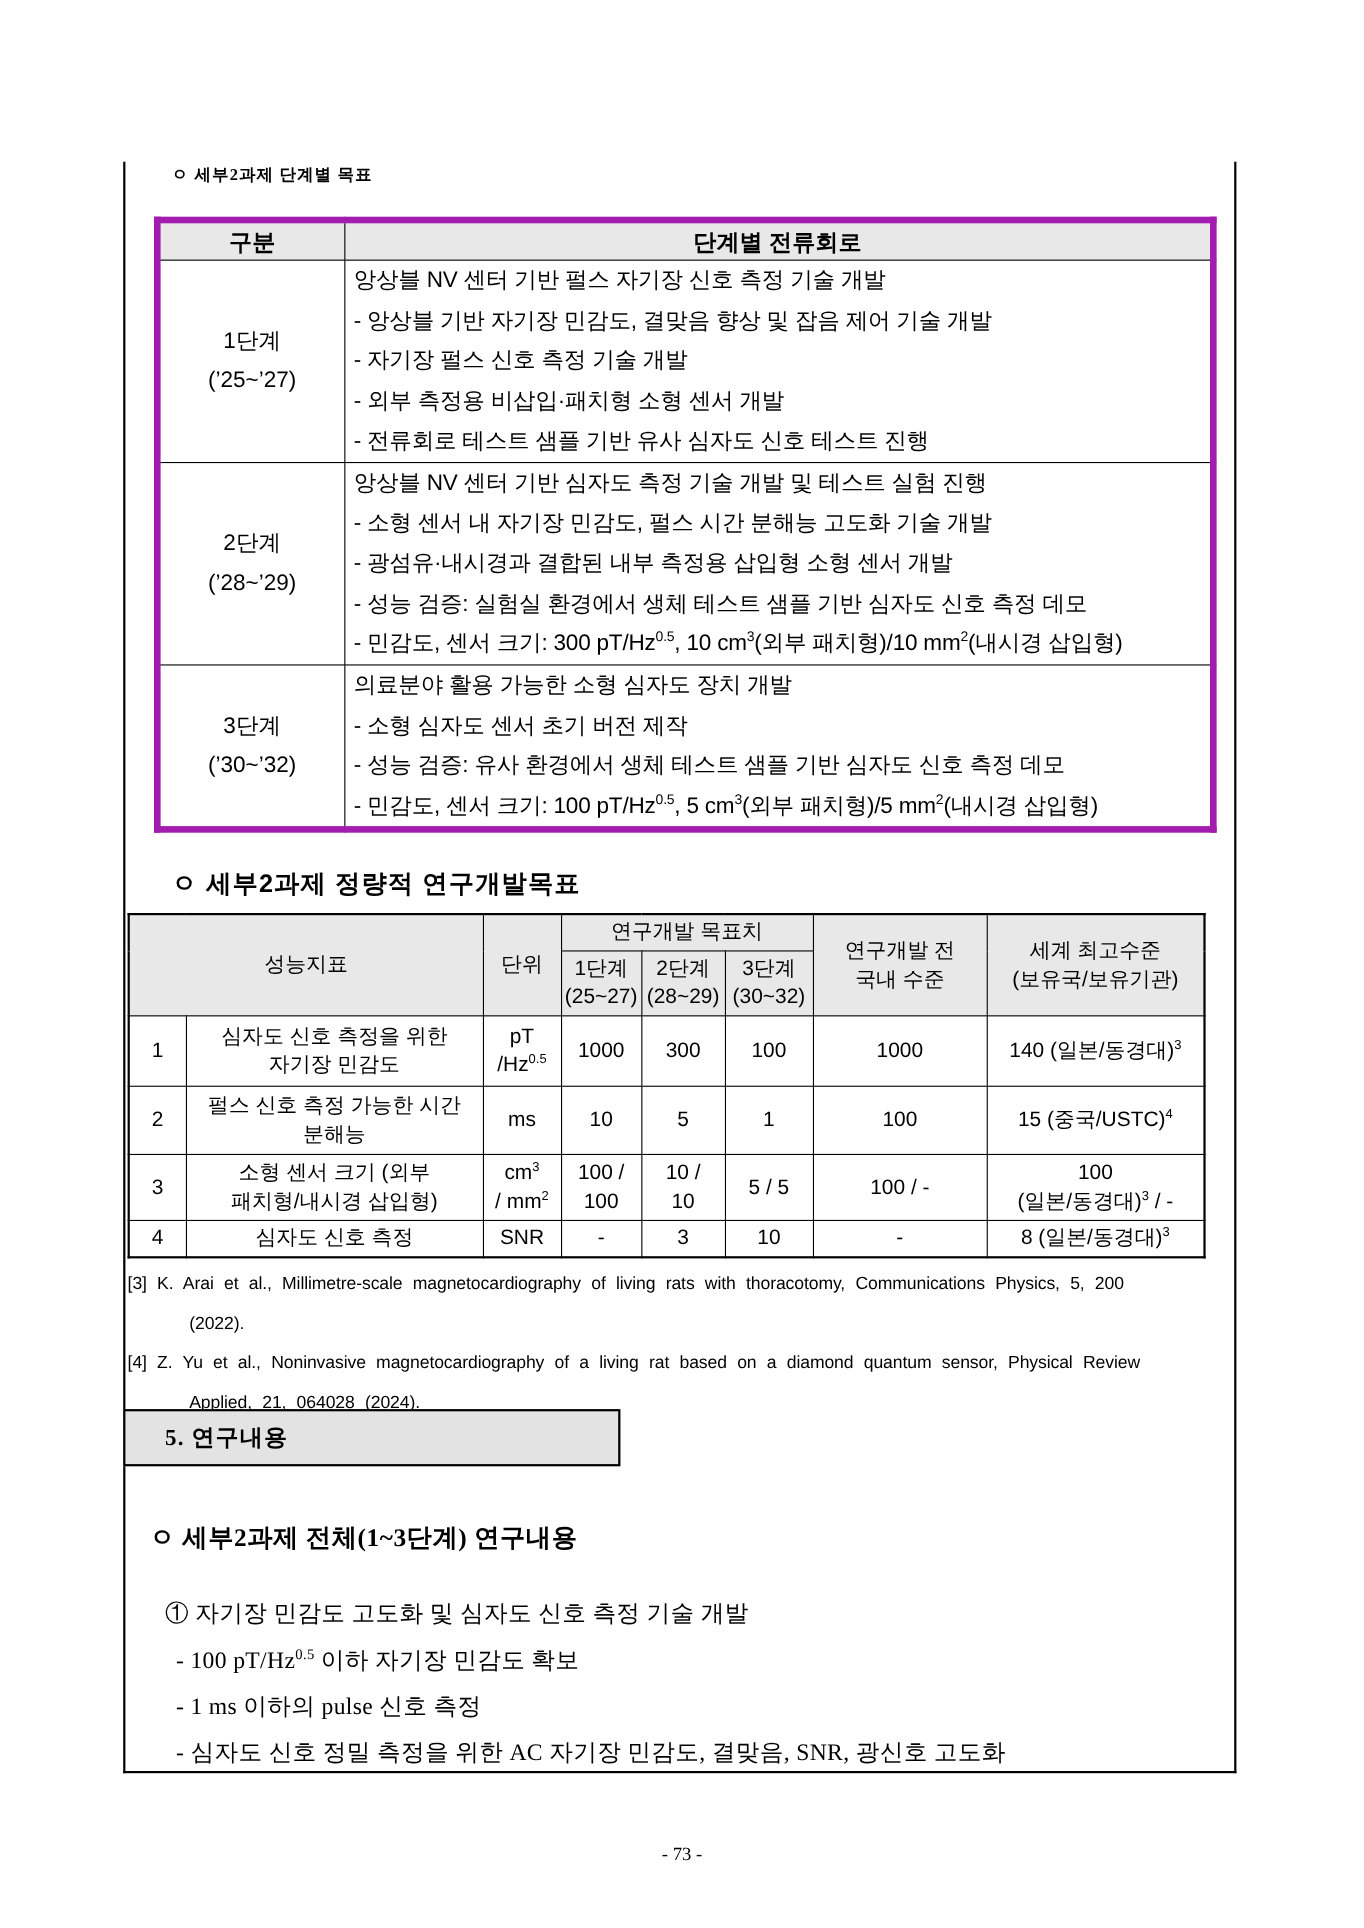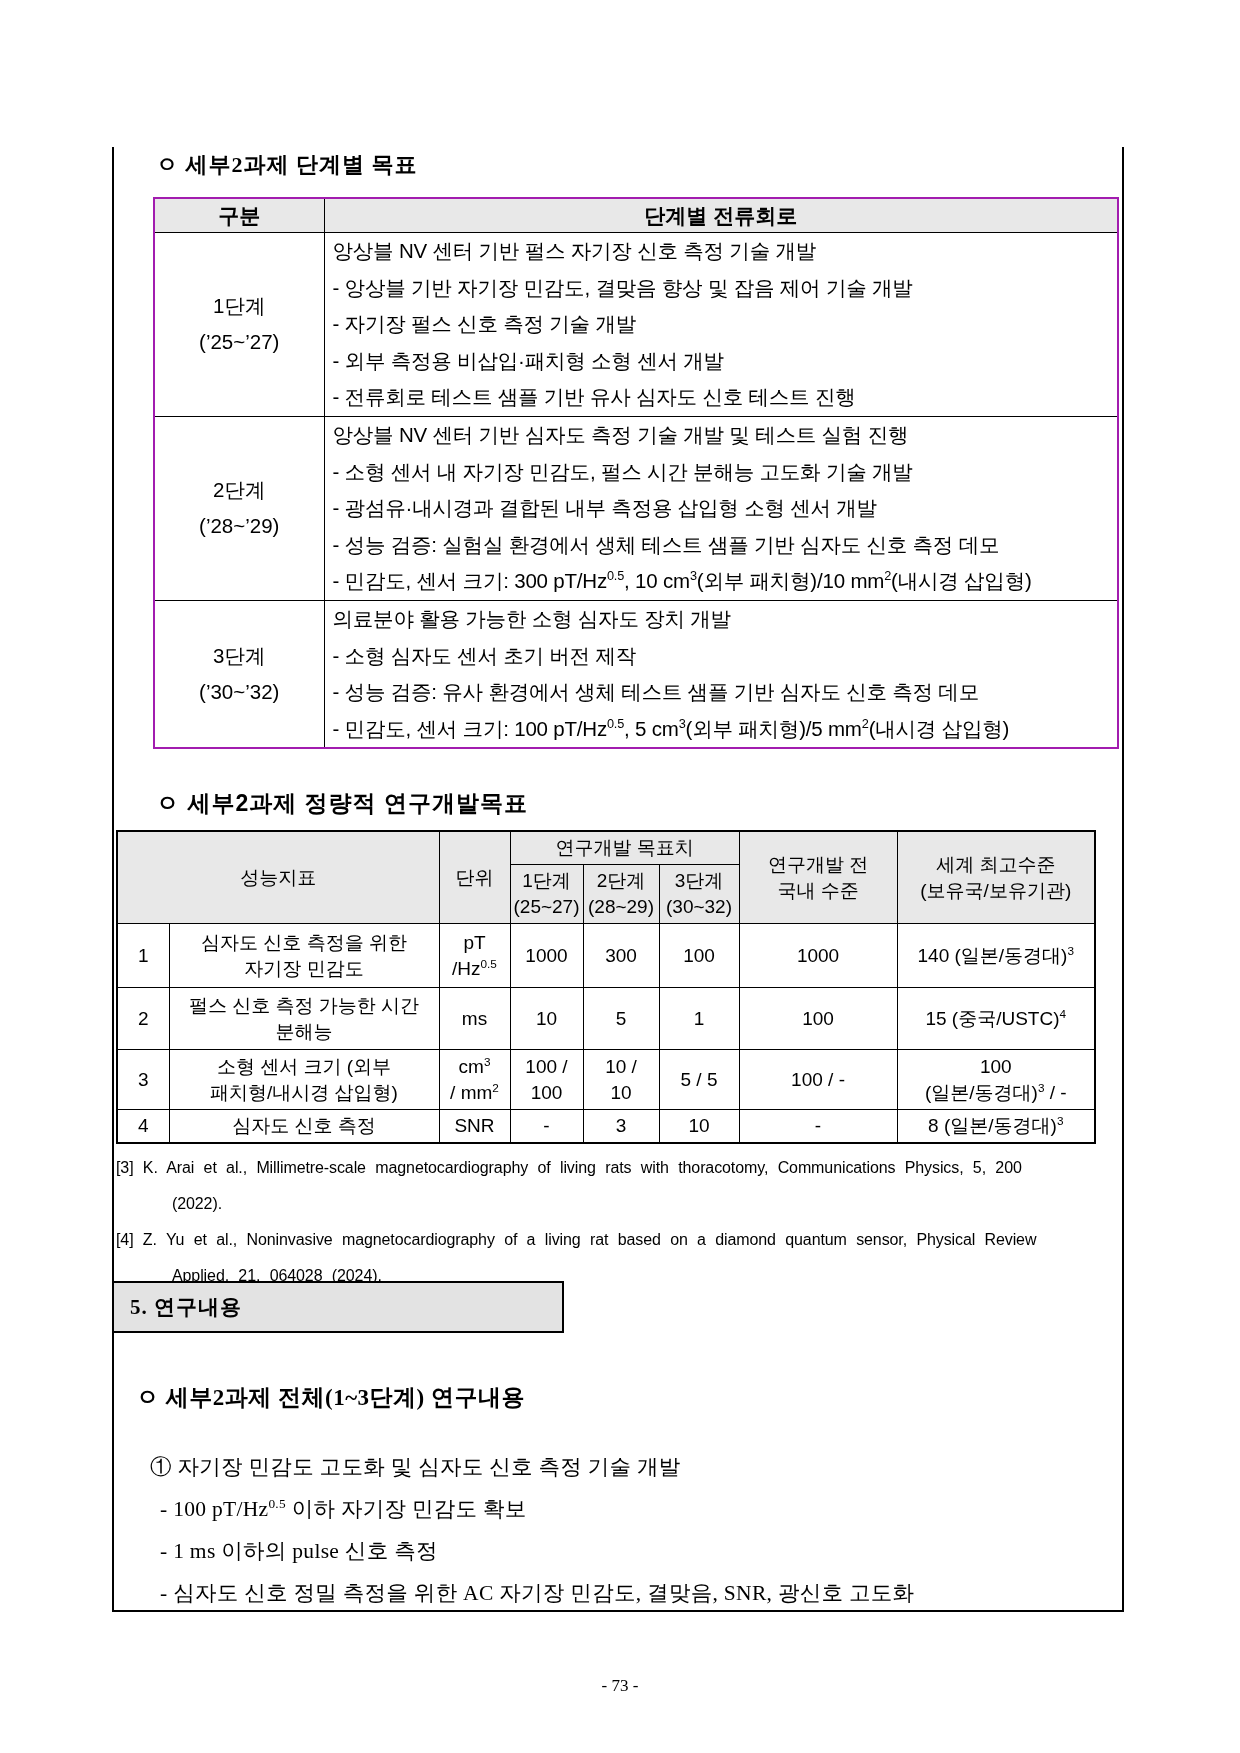--- a/index.html
+++ b/index.html
@@ -5,28 +5,28 @@
   html,body{margin:0;padding:0;background:#fff;}
   #page{position:relative;width:1240px;height:1753px;background:#ffffff;overflow:hidden;
         font-family:"Liberation Sans",sans-serif;color:#000;}
   sup{font-size:0.62em;line-height:0;}
 
   
   .frame{position:absolute;left:112px;top:147px;width:1008px;height:1463px;
          border-left:2px solid #000;border-right:2px solid #000;border-bottom:2px solid #000;}
 
   .h-stage{position:absolute;left:156px;top:150px;font-family:"Liberation Serif",serif;
-           font-size:22px;font-weight:bold;letter-spacing:1px;}
+           font-size:15px;font-weight:bold;letter-spacing:1px;}
   .h-quant{position:absolute;left:156px;top:788px;font-family:Liberation Sans, sans-serif;
            font-size:23px;font-weight:bold;letter-spacing:1px;}
 
   
   .t1wrap{position:absolute;left:140px;top:197px;width:966px;}
   table{border-collapse:collapse;table-layout:fixed;}
-  .t1{width:100%;border:2px solid #a21caf;margin-left:13px;}
+  .t1{width:100%;border:6px solid #a21caf;}
   .t1 th,.t1 td{border:1px solid #000;padding:0;}
   .t1 th{height:33px;background:#e8e8e8;font-size:21px;font-weight:bold;text-align:center;}
   .t1 td{font-size:20.5px;line-height:36.6px;vertical-align:middle;}
   .t1 .stage-cell{text-align:center;}
   .t1 .goals-cell{padding:0 8px;white-space:nowrap;letter-spacing:-0.2px;}
 
   
   .t2wrap{position:absolute;left:116px;top:830px;width:980px;}
   .t2{width:100%;border:2px solid #000;font-size:19px;}
   .t2 th,.t2 td{border:1px solid #000;padding:0 2px;text-align:center;vertical-align:middle;
@@ -38,21 +38,21 @@
 
   
   .refs{position:absolute;left:116px;top:1150px;width:1002px;font-size:16px;line-height:36px;
         word-spacing:5px;letter-spacing:-0.1px;}
   .ref-cont{padding-left:56px;}
 
   
   .sec5{position:absolute;left:112px;top:1281px;width:452px;height:52px;background:#e3e3e3;
         border:2px solid #000;box-sizing:border-box;}
   .sec5 .lbl{font-family:"Liberation Serif",serif;font-size:21px;font-weight:bold;
-             line-height:48px;padding-left:16px;letter-spacing:1px;}
+             line-height:48px;padding-left:16px;letter-spacing:1px;margin-left:20px;}
 
   .h-overall{position:absolute;left:136px;top:1382px;font-family:"Liberation Serif",serif;
              font-size:23px;font-weight:bold;letter-spacing:0.5px;}
 
   .content{position:absolute;left:150px;top:1446px;width:960px;font-family:"Liberation Serif",serif;
            font-size:21.5px;letter-spacing:0.3px;}
   .content .item{line-height:42px;white-space:nowrap;}
   .content .item.dash{padding-left:10px;}
 
   .pageno{position:absolute;left:0;top:1676px;width:100%;text-align:center;

